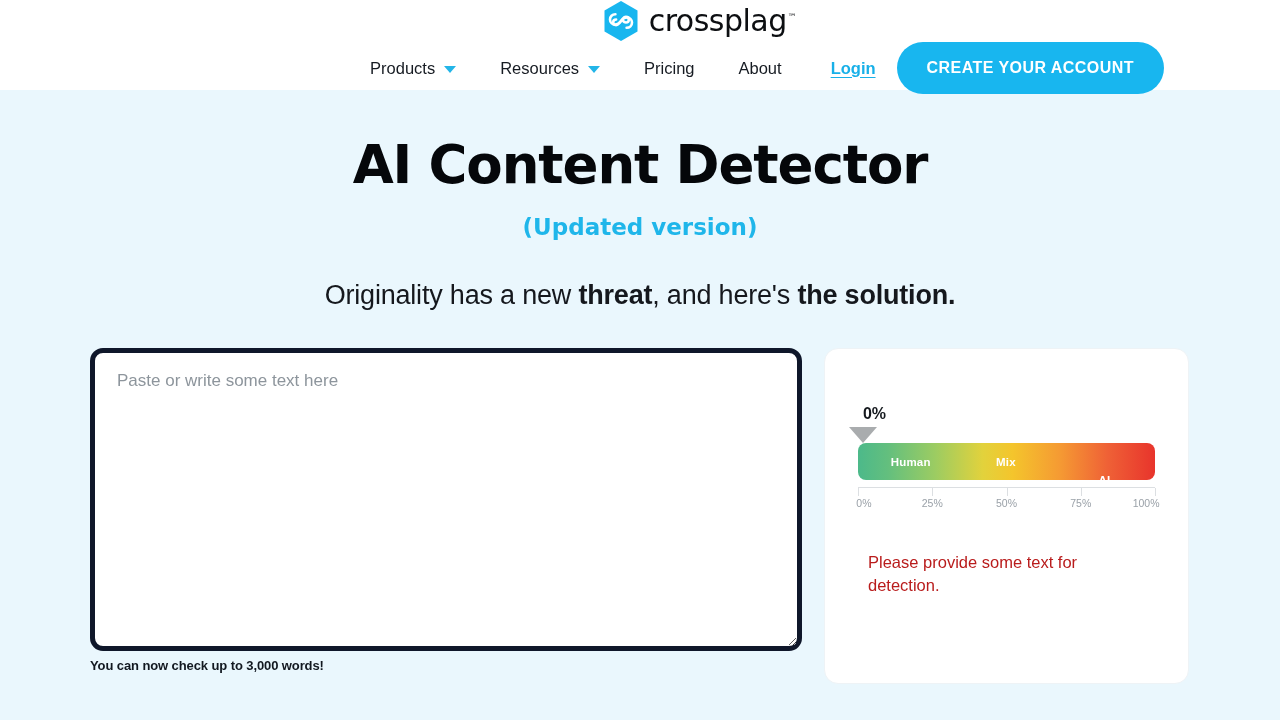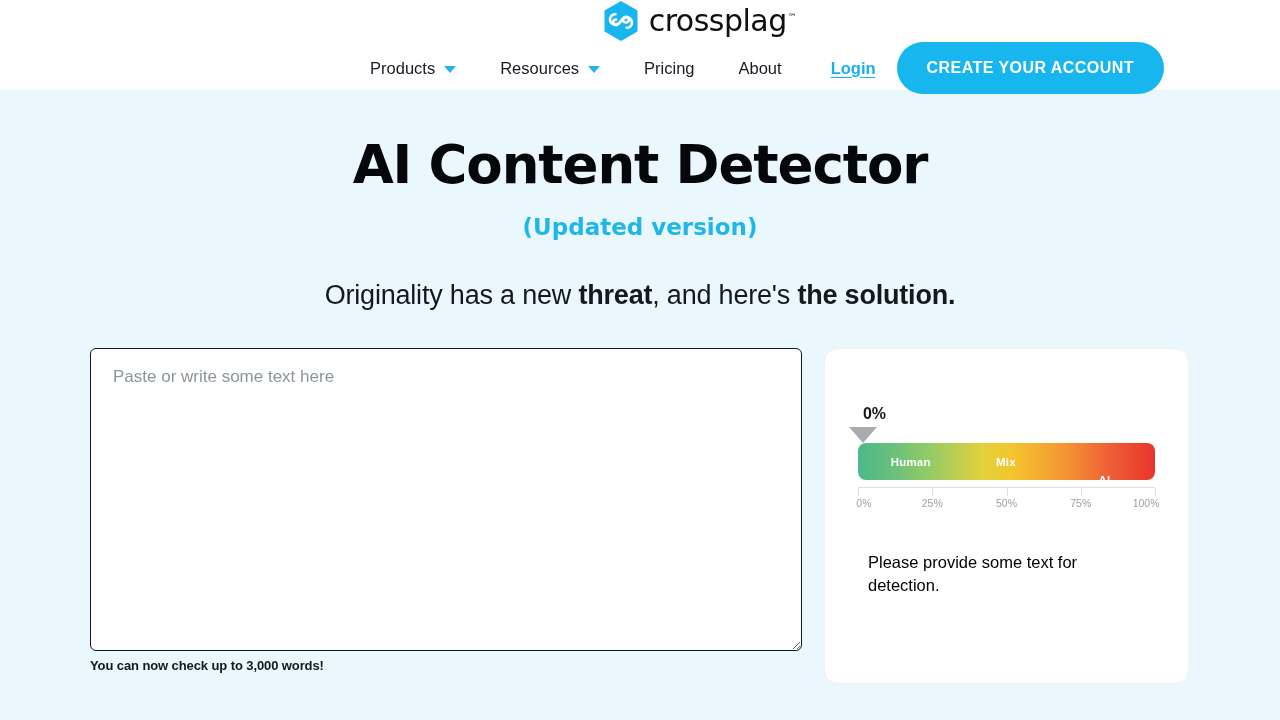--- a/index.html
+++ b/index.html
@@ -162,22 +162,22 @@
 
   .editor-col {
     width: 712px;
     flex: 0 0 712px;
   }
 
   .text-input {
     width: 712px;
     height: 303px;
     background: #ffffff;
-    border: 1px solid #0f172a;
-    border-radius: 6px;
+    border: 5px solid #0f172a;
+    border-radius: 13px;
     padding: 18px 22px;
     font-family: "Liberation Sans", sans-serif;
     font-size: 17px;
     color: #2c3237;
     resize: vertical;
     outline: none;
     display: block;
   }
 
   .text-input::placeholder {
@@ -284,21 +284,21 @@
     color: #9aa1a8;
     transform: translateX(-50%);
     white-space: nowrap;
   }
 
   .result-message {
     margin-top: 38px;
     padding-left: 10px;
     font-size: 16.5px;
     line-height: 1.38;
-    color: #000000;
+    color: #b91c1c;
     max-width: 250px;
   }
 </style>
 </head>
 <body>
 
 <header class="site-header">
 
   <a class="brand" href="#">
     <svg class="brand-mark" viewBox="0 0 38 42">

